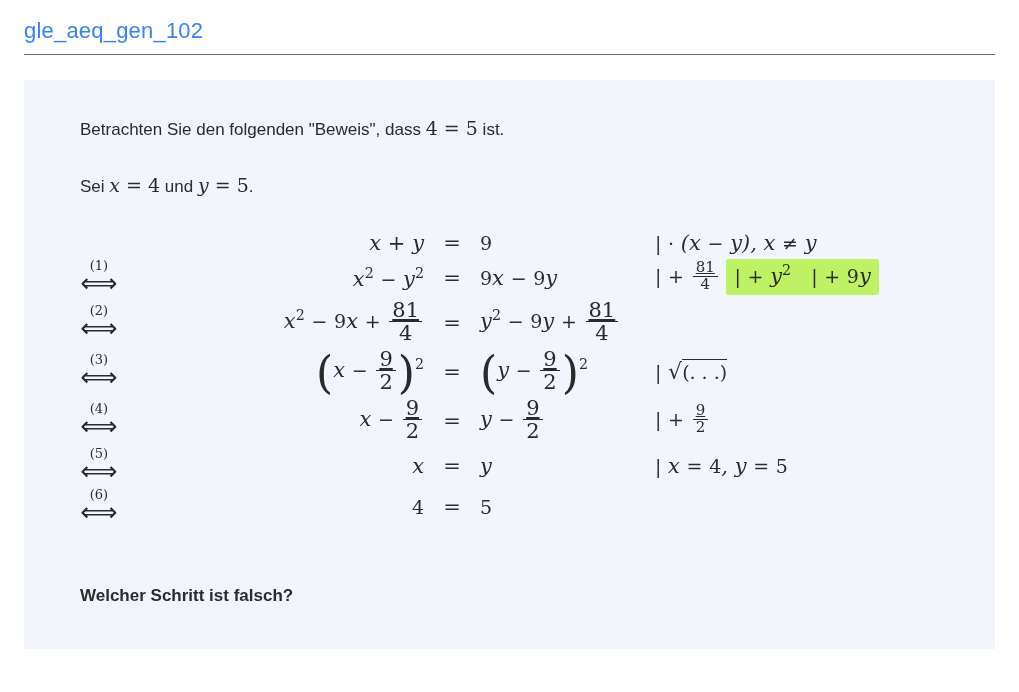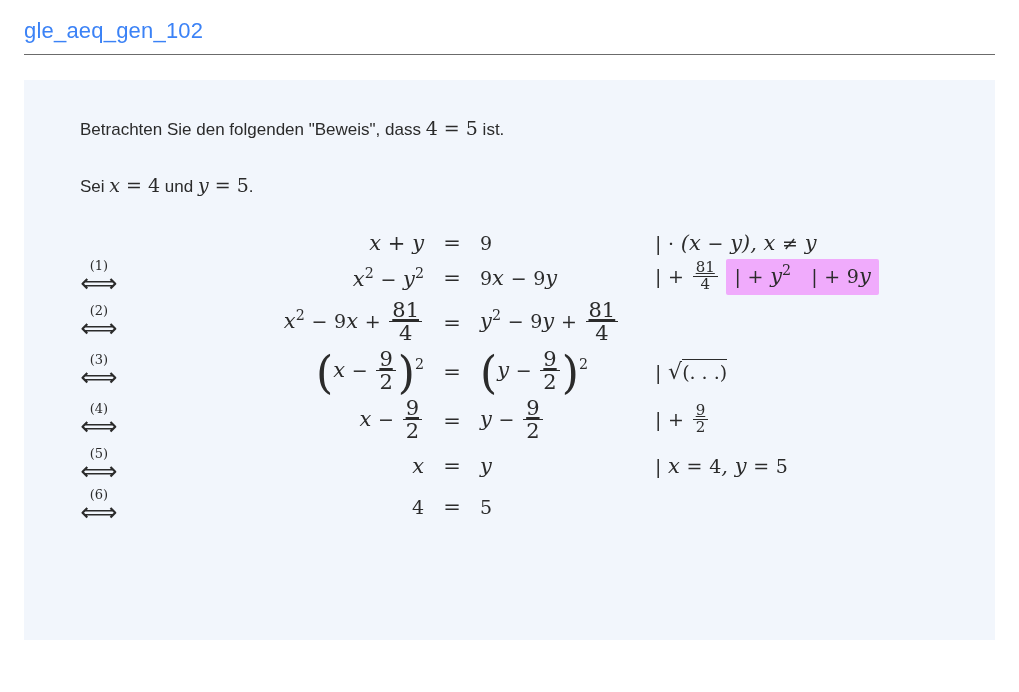--- a/index.html
+++ b/index.html
@@ -151,21 +151,21 @@
     line-height: 0;
     position: relative;
     top: 1px;
   }
   .sqrt-glyph {
     font-family: "DejaVu Sans", sans-serif;
     font-style: normal;
     font-size: 22px;
   }
   .highlight {
-    background: #f0abfc;
+    background: #bef264;
     padding: 5px 8px 7px 8px;
     border-radius: 2px;
   }
   .nb { white-space: nowrap; }
 </style>
 </head>
 <body>
 
 <div>
 
@@ -272,15 +272,16 @@
           </td>
           <td class="col-lhs"><span class="mn">4</span></td>
           <td class="col-eq">=</td>
           <td class="col-rhs"><span class="mn">5</span></td>
           <td class="col-note"></td>
         </tr>
 
       </tbody>
     </table>
 
+    <div class="question">Welcher Schritt ist falsch?</div>
 
   </div>
 </div>
 
 </body></html>

